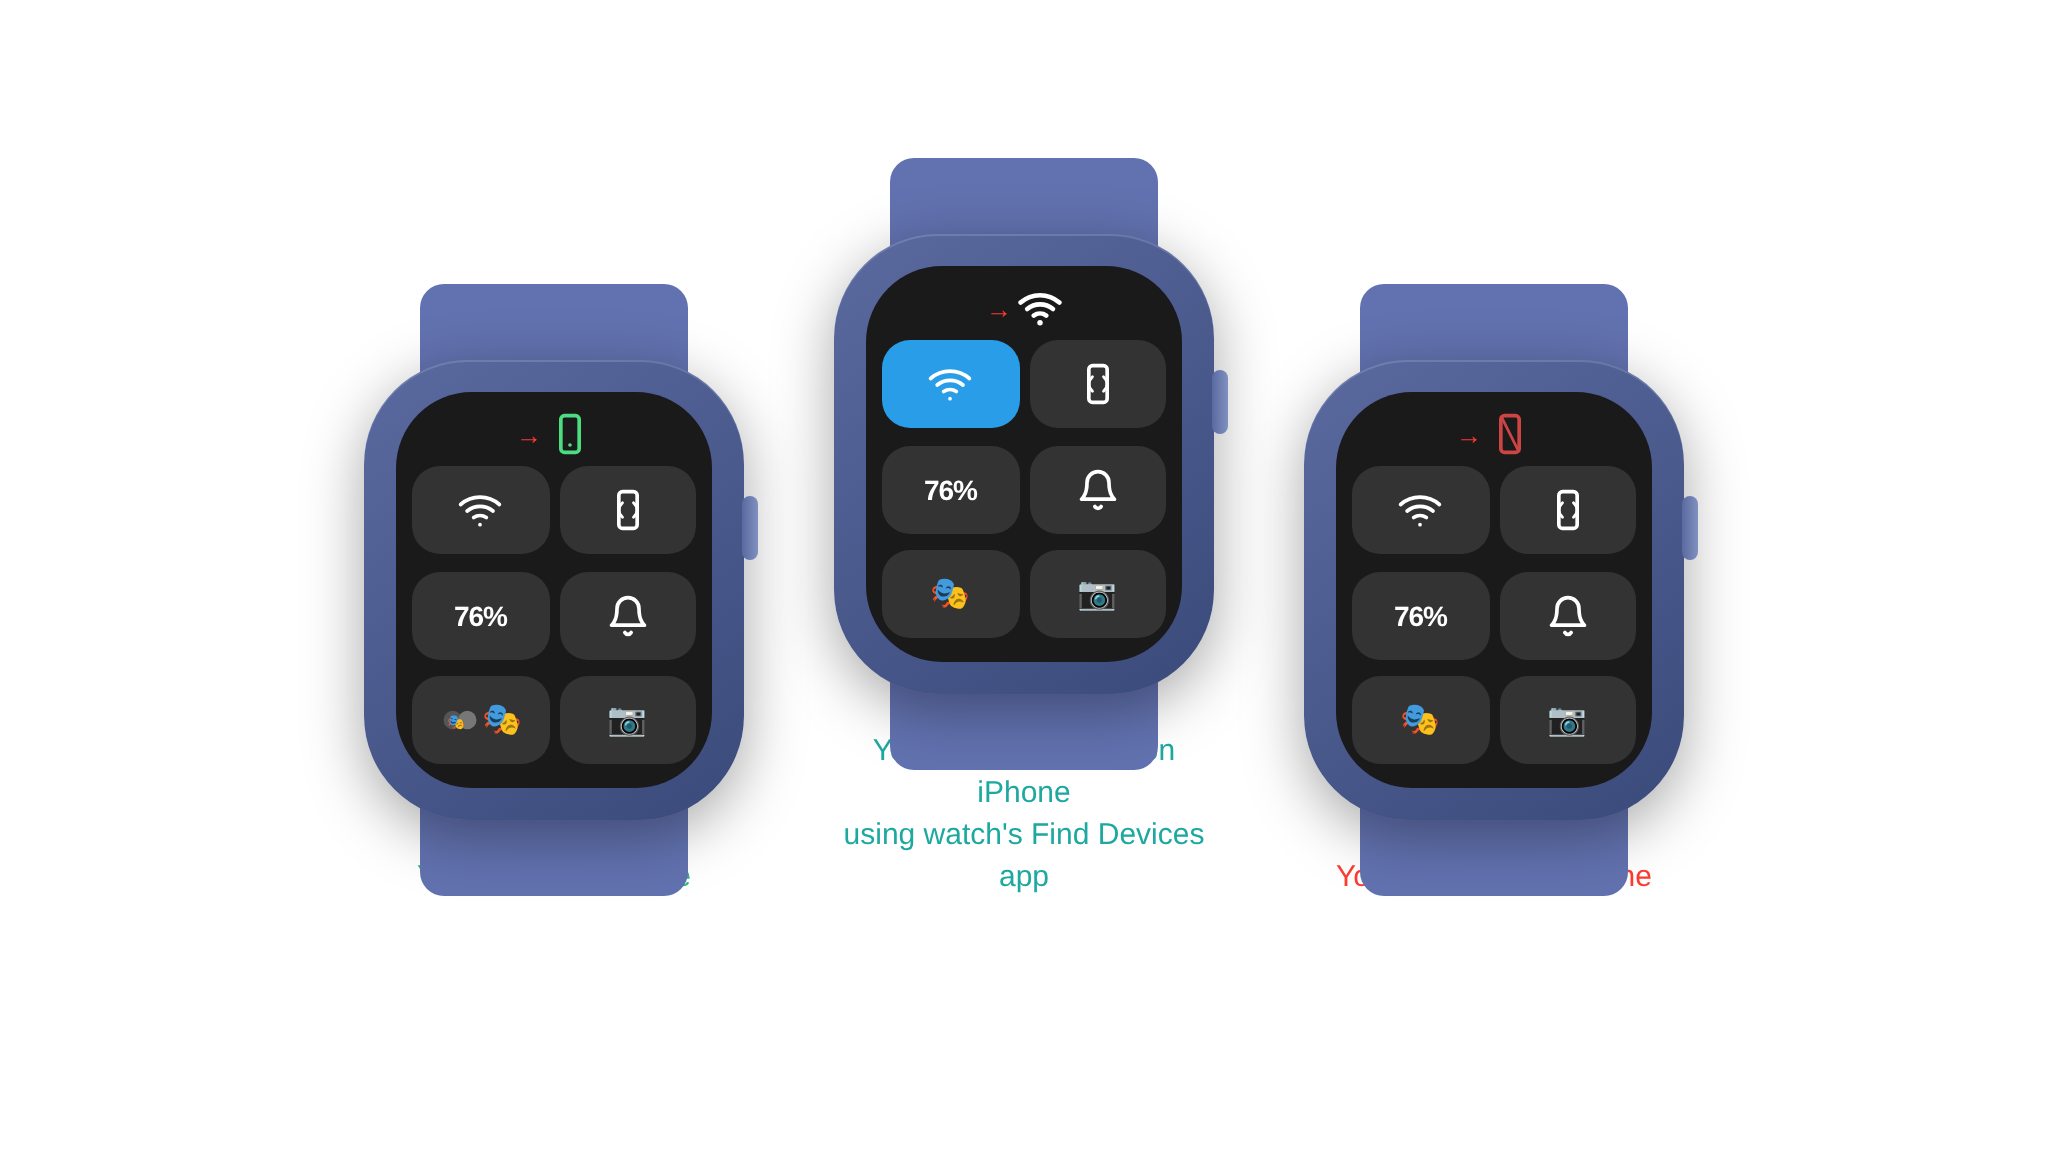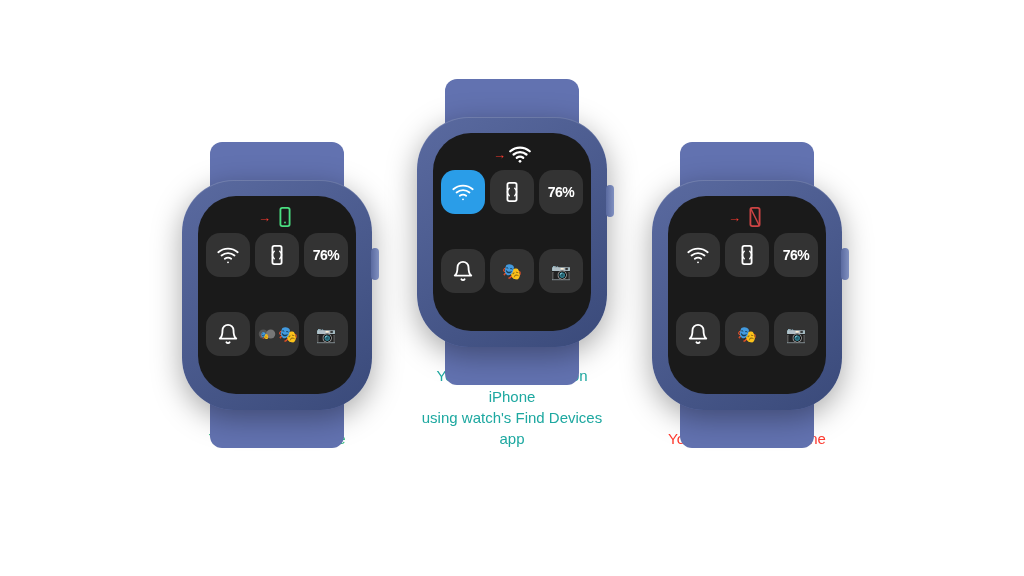--- a/index.html
+++ b/index.html
@@ -105,21 +105,21 @@
       position: relative;
     }
     .red-arrow {
       color: #ff3b30;
       font-size: 13px;
       margin-right: 3px;
     }
     
     .controls-grid {
       display: grid;
-      grid-template-columns: repeat(3, 1fr);
+      grid-template-columns: repeat(2, 1fr);
       gap: 5px;
       width: 100%;
       flex: 1;
     }
     .ctrl-btn {
       background: #333;
       border-radius: 14px;
       display: flex;
       align-items: center;
       justify-content: center;

